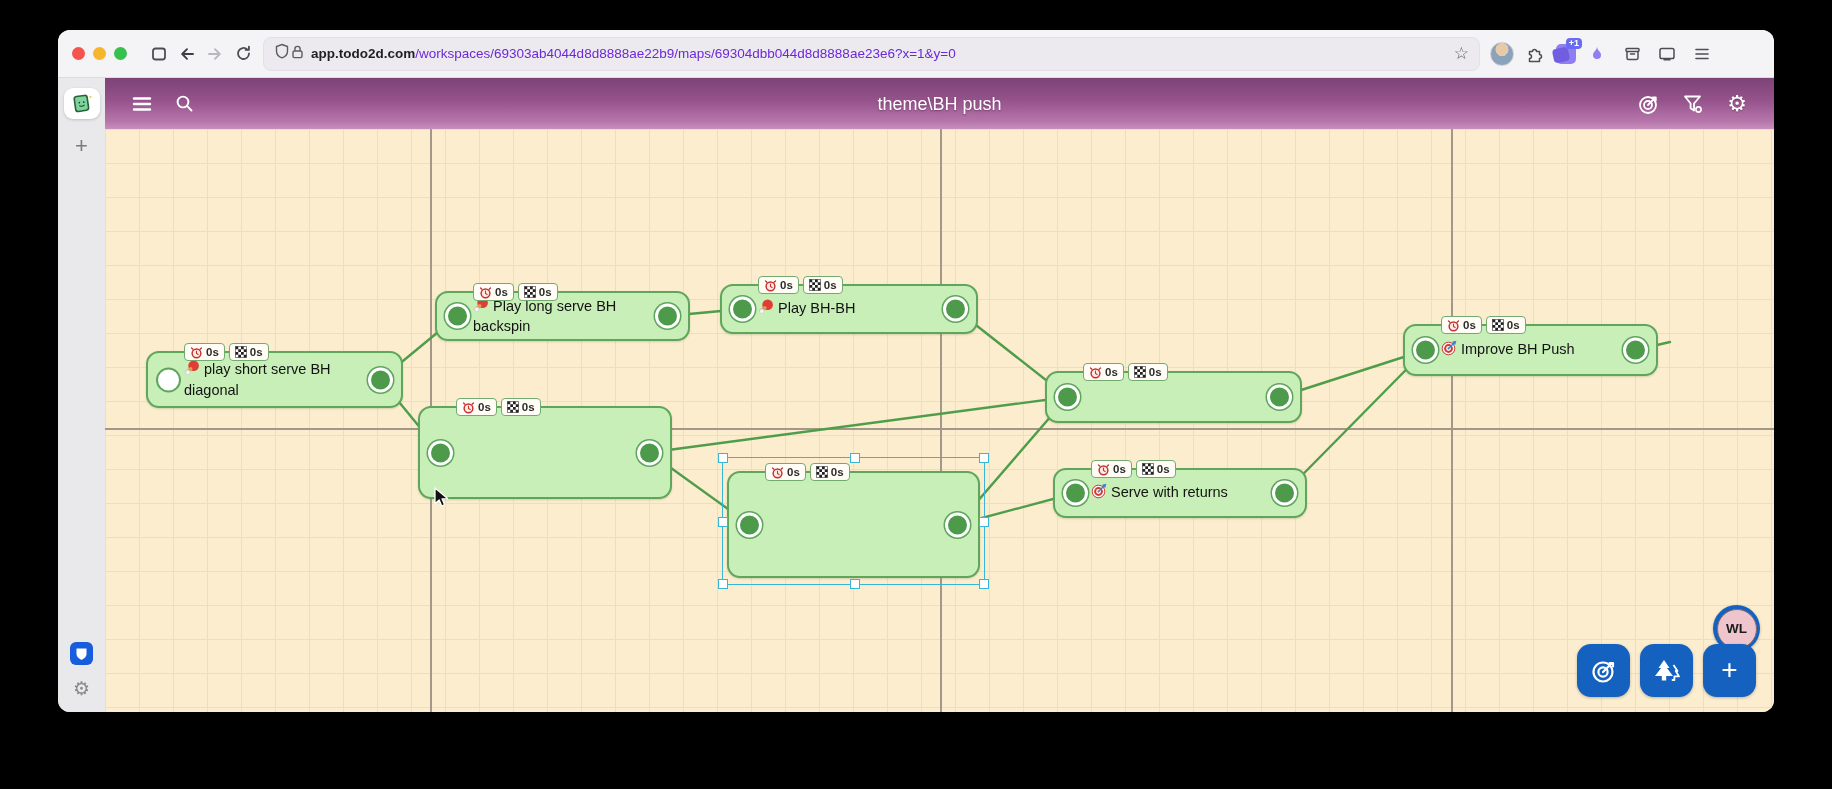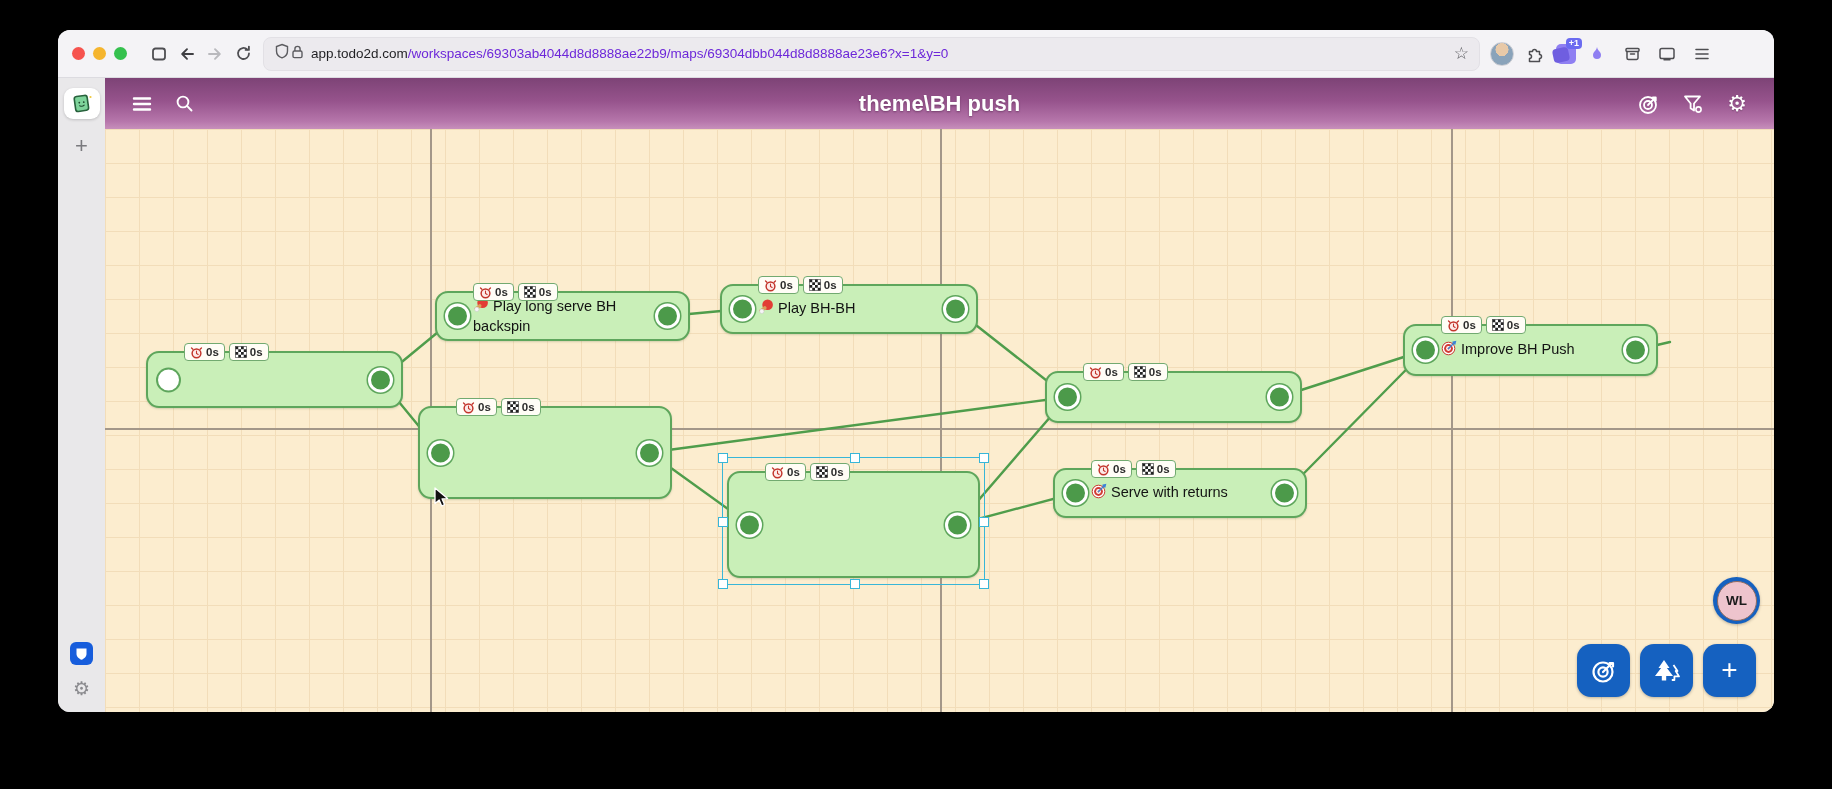--- a/index.html
+++ b/index.html
@@ -45,21 +45,21 @@
   .side-gear{color:#8a8a8e;font-size:19px;line-height:1}
   .main{flex:1;display:flex;flex-direction:column;min-width:0}
   
   .appheader{height:51px;flex:0 0 auto;display:flex;align-items:center;padding:0 20px;
              position:relative;color:#fff;
              background:linear-gradient(180deg,#7d4376 0%,#96538c 45%,#b676ab 85%,#c78fbb 100%)}
   .hicon{width:34px;height:34px;display:flex;align-items:center;justify-content:center;color:#fff}
   .appheader .left{display:flex;gap:8px;align-items:center}
   .appheader .right{display:flex;gap:10px;align-items:center;margin-left:auto}
   .apptitle{position:absolute;left:50%;top:50%;transform:translate(-50%,-50%);
-            font-size:22px;font-weight:bold;text-shadow:0 1px 2px rgba(60,20,55,.45);white-space:nowrap}
+            font-size:18px;font-weight:normal;text-shadow:0 1px 2px rgba(60,20,55,.45);white-space:nowrap}
   .hgear{font-size:22px;line-height:1;text-shadow:0 1px 1px rgba(60,20,55,.4)}
   
   .canvas{flex:1;position:relative;overflow:hidden;background-color:#fcedcf;
      background-image:linear-gradient(#f2ddb9 1px,transparent 1px),
                       linear-gradient(90deg,#f2ddb9 1px,transparent 1px);
      background-size:34px 34px}
   .majorv{position:absolute;top:0;bottom:0;width:1.5px;background:#a39789}
   .majorh{position:absolute;left:0;right:0;height:1.5px;background:#a39789}
   .edges{position:absolute;left:0;top:0}
   .node{position:absolute;background:#c9efb8;border:2px solid #5ea65c;border-radius:13px;
@@ -126,21 +126,21 @@
         <svg width="16" height="17" viewBox="0 0 16 17">
             <path d="M8 1.5l5.5 2v4.4c0 3.6-2.6 5.9-5.5 6.9-2.9-1-5.5-3.3-5.5-6.9V3.5z" fill="none" stroke="#5c5c60" stroke-width="1.4"></path>
           </svg>
       </span>
       <span>
         <svg width="15" height="16" viewBox="0 0 15 16">
             <rect x="3" y="7" width="9" height="6.6" rx="1.4" fill="none" stroke="#5c5c60" stroke-width="1.4"></rect>
             <path d="M4.9 7V5a2.6 2.6 0 0 1 5.2 0v2" fill="none" stroke="#5c5c60" stroke-width="1.4"></path>
           </svg>
       </span>
-      <span class="urltext"><b style="font-weight:400;color:#1f1f22">app.todo2d.com</b><span class="path">/workspaces/69303ab4044d8d8888ae22b9/maps/69304dbb044d8d8888ae23e6?x=1&amp;y=0</span></span>
+      <span class="urltext"><b style="font-weight:700;color:#1f1f22">app.todo2d.com</b><span class="path">/workspaces/69303ab4044d8d8888ae22b9/maps/69304dbb044d8d8888ae23e6?x=1&amp;y=0</span></span>
       <span class="star">☆</span>
     </div>
     <div class="rcluster">
       <span class="avatar-chrome"></span>
       <span class="cicon">
         <svg width="18" height="18" viewBox="0 0 18 18">
             <path d="M3.5 6.5h3a2 2 0 1 1 4 0h3v3a2 2 0 1 1 0 4v3h-10v-3a2 2 0 1 0 0-4z" fill="none" stroke="#4e4e52" stroke-width="1.5" stroke-linejoin="round"></path>
           </svg>
       </span>
       <span class="extpurple">
@@ -247,21 +247,21 @@
             <line x1="852.5" y1="395.5" x2="970.5" y2="364" stroke="#4f9d4b" stroke-width="2.4" stroke-linecap="round"></line>
             <line x1="1174.5" y1="268" x2="1320.5" y2="221" stroke="#4f9d4b" stroke-width="2.4" stroke-linecap="round"></line>
             <line x1="1179.5" y1="364" x2="1320.5" y2="221" stroke="#4f9d4b" stroke-width="2.4" stroke-linecap="round"></line>
             <line x1="1530.5" y1="221" x2="1565" y2="213" stroke="#4f9d4b" stroke-width="2.4" stroke-linecap="round"></line>
           </svg>
 
         <svg class="cursor" style="left:328px;top:358px" width="20" height="21" viewBox="0 0 20 21">
           <path d="M2 1 L2 16.6 L6.2 13 L8.7 19 L11.6 17.7 L9.1 11.9 L14.6 11.6 Z" fill="#111" stroke="#fff" stroke-width="1.3" stroke-linejoin="round"></path>
         </svg>
 
-        <div class="avatar-fab" style="left:1608px;top:448px">
+        <div class="avatar-fab" style="left:1608px;top:476px">
           <span class="avatar-inner">WL</span>
         </div>
         <div class="fab" style="left:1472px;top:515px">
           <svg width="28" height="28" viewBox="0 0 28 28">
               <circle cx="13" cy="15" r="9.5" fill="none" stroke="#fff" stroke-width="2.2"></circle>
               <circle cx="13" cy="15" r="4.6" fill="none" stroke="#fff" stroke-width="2.2"></circle>
               <path d="M13 15 21.5 6.5M19.6 6h3.4v3.4" fill="none" stroke="#fff" stroke-width="2.2" stroke-linecap="round" stroke-linejoin="round"></path>
             </svg>
         </div>
         <div class="fab" style="left:1535px;top:515px">
@@ -299,20 +299,25 @@
                       <rect x="3.25" y="8.75" width="2.75" height="2.75"></rect>
                       <rect x="8.75" y="8.75" width="2.75" height="2.75"></rect>
                     </g>
                   </svg>
                 </span>
                 <span>0s</span>
               </span>
             </div>
             <span class="port in todo"></span>
             <span class="port out done"></span>
+            <div class="labelwrap"><span class="nicon"><svg width="16" height="16" viewBox="0 0 16 16">
+                  <circle cx="9.6" cy="5.8" r="5.3" fill="#e23d35"></circle>
+                  <rect x="0.8" y="8.6" width="8.2" height="3.4" rx="1.7" fill="#d9a05b" transform="rotate(-38 4.9 10.3)"></rect>
+                  <circle cx="3.8" cy="12.3" r="2.2" fill="#f6f6f6" stroke="#c9c9c9" stroke-width="0.6"></circle>
+                </svg></span><span>play short serve BH diagonal</span></div>
           </div>
           <div class="node" style="left: 330px; top: 162px; width: 255px; height: 50px;">
             <div class="badges">
               <span class="badge">
                 <span style="display: flex;">
                   <svg width="13" height="13" viewBox="0 0 16 16">
                     <circle cx="8" cy="9" r="5.4" fill="#fdeae8" stroke="#c3352c" stroke-width="1.8"></circle>
                     <path d="M8 6.2v3l2 1.3" fill="none" stroke="#c3352c" stroke-width="1.3" stroke-linecap="round"></path>
                     <path d="M3.6 3.9 1.9 2.5M12.4 3.9l1.7-1.4" stroke="#c3352c" stroke-width="1.7" stroke-linecap="round"></path>
                   </svg>

